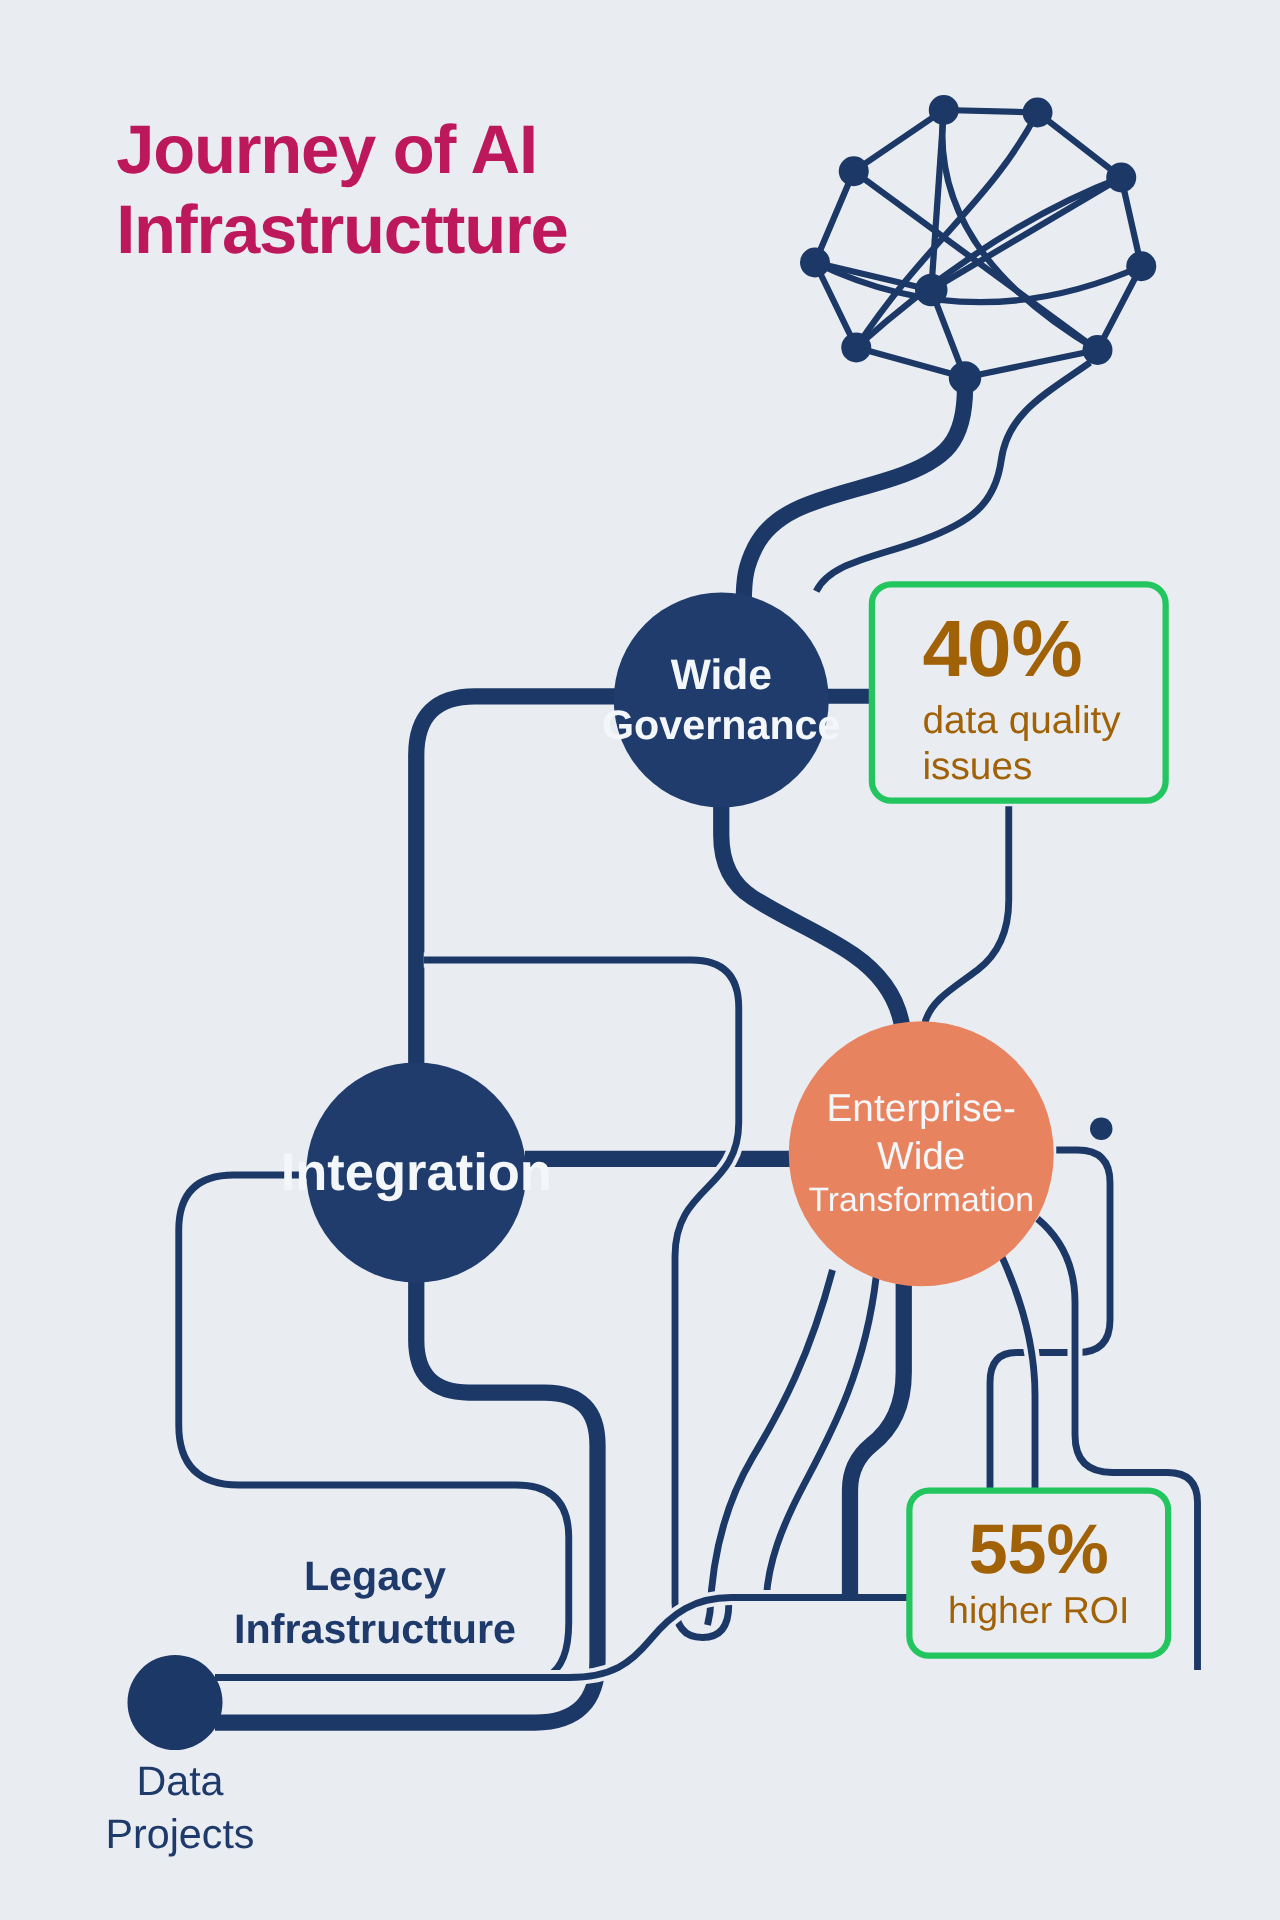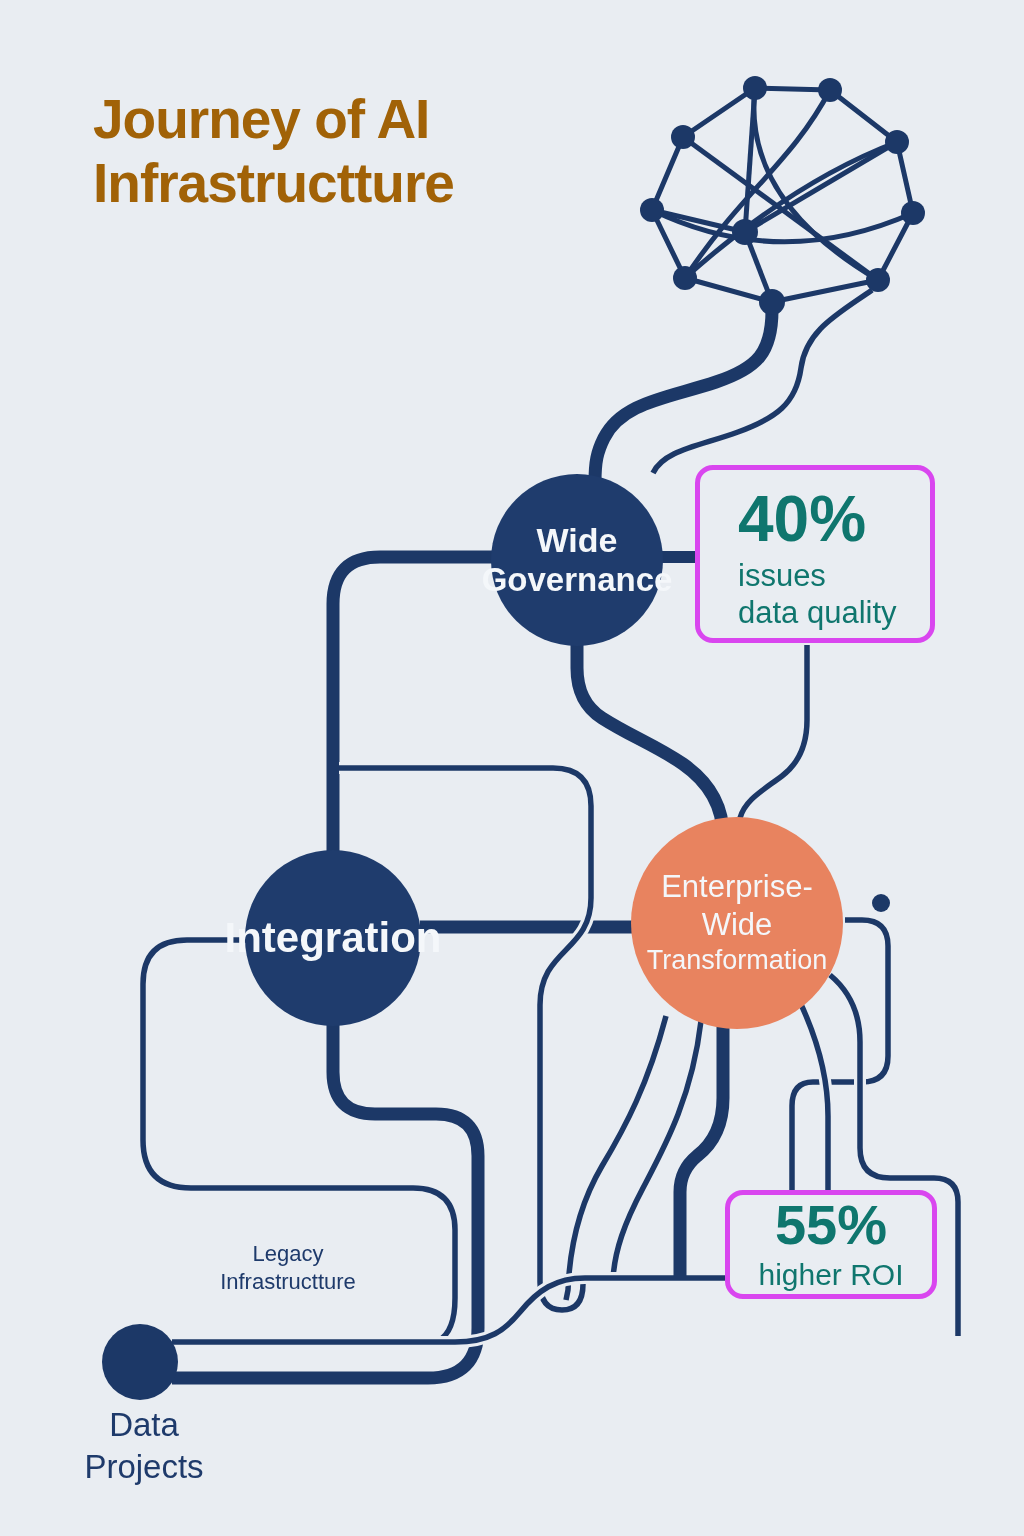--- a/index.html
+++ b/index.html
@@ -10,53 +10,53 @@
   }
   .abs{position:absolute;}
   svg{position:absolute;left:0;top:0;}
   .h{fill:none;stroke:#E9EDF2;stroke-linecap:butt;stroke-linejoin:round;}
   .l{fill:none;stroke:#1C3867;stroke-linecap:butt;stroke-linejoin:round;}
   .node{fill:#1C3867;}
   
   .title{
     left:93px;top:88px;width:560px;
     font-size:55px;line-height:1.16;font-weight:700;
-    color:#a16207;letter-spacing:-1px;
+    color:#be185d;letter-spacing:-1px;
   }
   
   .bubble{
     border-radius:50%;display:flex;flex-direction:column;
     align-items:center;justify-content:center;text-align:center;
     color:#F4F7FA;
   }
   .bubble.navy{background:#1F3C6D;}
   .bubble.orange{background:#E8835F;}
   .dg{left:491px;top:474px;width:172px;height:172px;}
   .dg .big{font-size:34px;font-weight:600;line-height:1.15;}
   .dg .small{font-size:33px;font-weight:700;line-height:1.2;}
   .intc{left:245px;top:850px;width:176px;height:176px;}
   .intc .big{font-size:42px;font-weight:600;}
   .ent{left:631px;top:817px;width:212px;height:212px;}
   .ent .big{font-size:31px;font-weight:500;line-height:1.22;}
   .ent .small{font-size:27px;font-weight:500;line-height:1.25;}
   
   .callout{
-    background:#E9EDF2;border:5px solid #d946ef;border-radius:18px;
-    color:#0f766e;box-sizing:border-box;
+    background:#E9EDF2;border:5px solid #22c55e;border-radius:18px;
+    color:#a16207;box-sizing:border-box;
   }
   .box40{left:695px;top:465px;width:240px;height:178px;padding:16px 0 0 38px;}
   .box40 .val{font-size:64px;font-weight:700;line-height:1.05;}
   .box40 .lab{font-size:31px;font-weight:500;line-height:1.2;margin-top:4px;}
-  .box55{left:725px;top:1190px;width:212px;height:109px;
+  .box55{left:725px;top:1190px;width:212px;height:137px;
     display:flex;flex-direction:column;align-items:center;justify-content:center;}
   .box55 .val{font-size:56px;font-weight:700;line-height:1.0;}
   .box55 .lab{font-size:30px;font-weight:500;line-height:1.2;margin-top:4px;}
   
   .plabel{color:#1E3A6B;text-align:center;font-weight:500;}
-  .legacy{left:128px;top:1240px;width:320px;font-size:22px;line-height:1.28;}
+  .legacy{left:140px;top:1240px;width:320px;font-size:33px;line-height:1.28;font-weight:bold;}
   .pilot{left:34px;top:1404px;width:220px;font-size:33px;line-height:1.28;}
 </style>
 </head>
 <body>
 
 <svg width="1024" height="1536" viewBox="0 0 1024 1536">
   <defs>
     <path id="t1" d="M 772 310 C 772 352 758 368 716 382 C 668 398 622 402 604 438 C 597 452 595 462 595 482"></path>
     <path id="t2" d="M 497 557 H 380 Q 333 557 333 604 V 860"></path>
     <path id="t4" d="M 577 642 V 668 Q 577 702 602 718 C 630 736 655 745 683 764 Q 723 792 723 836"></path>
@@ -161,22 +161,22 @@
 
 <div class="abs bubble orange ent">
   <span class="big">Enterprise-</span>
   <span class="big">Wide</span>
   <span class="small">Transformation</span>
 </div>
 
 <div class="abs callout box40">
   <div class="val">40%</div>
   <div class="lab">
+    <span style="display:block">data quality</span>
     <span style="display:block">issues</span>
-    <span style="display:block">data quality</span>
   </div>
 </div>
 
 <div class="abs callout box55">
   <div class="val">55%</div>
   <div class="lab">higher ROI</div>
 </div>
 
 <div class="abs plabel legacy">
   <span style="display:block">Legacy</span>

